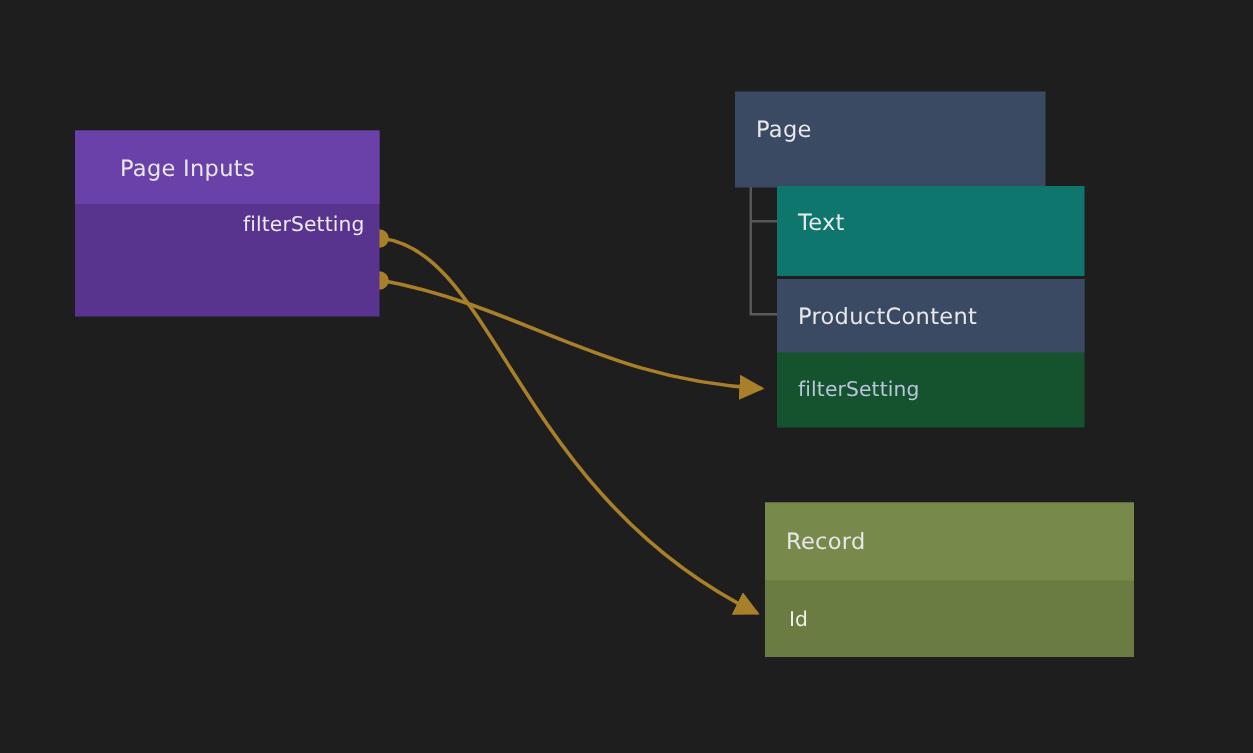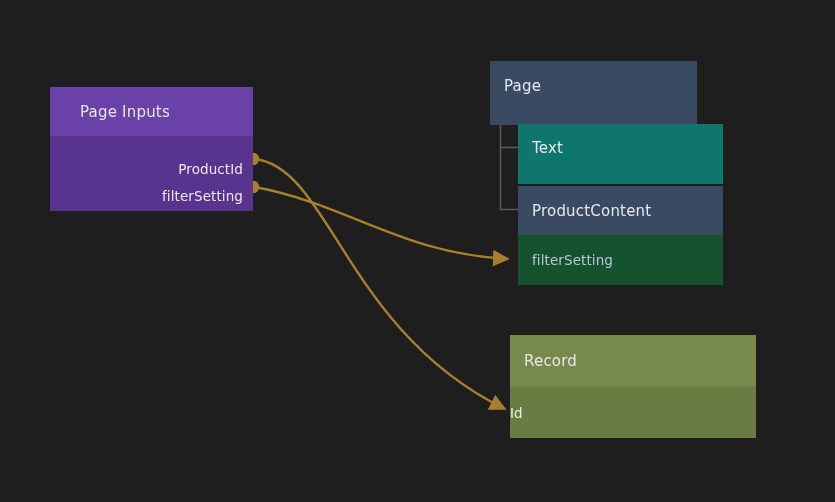--- a/index.html
+++ b/index.html
@@ -116,21 +116,21 @@
     height: 103px;
     background: #6b7c43;
   }
   #node-record .node-header {
     height: 52px;
     background: #778a4c;
     padding-left: 14px;
   }
   #node-record .in-row {
     height: 51px;
-    padding-left: 0;
+    padding-left: 16px;
     color: #edf1e4;
   }
   
   #tree-connector {
     position: absolute;
     left: 490px;
     top: 110px;
     width: 40px;
     height: 110px;
     z-index: 2;
@@ -156,23 +156,20 @@
     <path d="M 255 159 C 330 168, 345 330, 505 409" stroke="#a8802a" stroke-width="2.4" fill="none" marker-end="url(#arrow-gold)"></path>
 
     <path d="M 255 187 C 350 205, 400 253, 508 259" stroke="#a8802a" stroke-width="2.4" fill="none" marker-end="url(#arrow-gold)"></path>
 
     <circle cx="253" cy="159" r="6.2" fill="#a8802a"></circle>
     <circle cx="253" cy="187" r="6.2" fill="#a8802a"></circle>
   </svg>
 
   <div class="node" id="node-page-inputs">
     <div class="node-header">Page Inputs</div>
-    <div class="node-row out-row first">
-      <span>ProductId</span>
-    </div>
     <div class="node-row out-row">
       <span>filterSetting</span>
     </div>
   </div>
 
   <div class="node" id="node-page">
     <div class="node-header">Page</div>
   </div>
 
   <div class="node" id="node-text">

